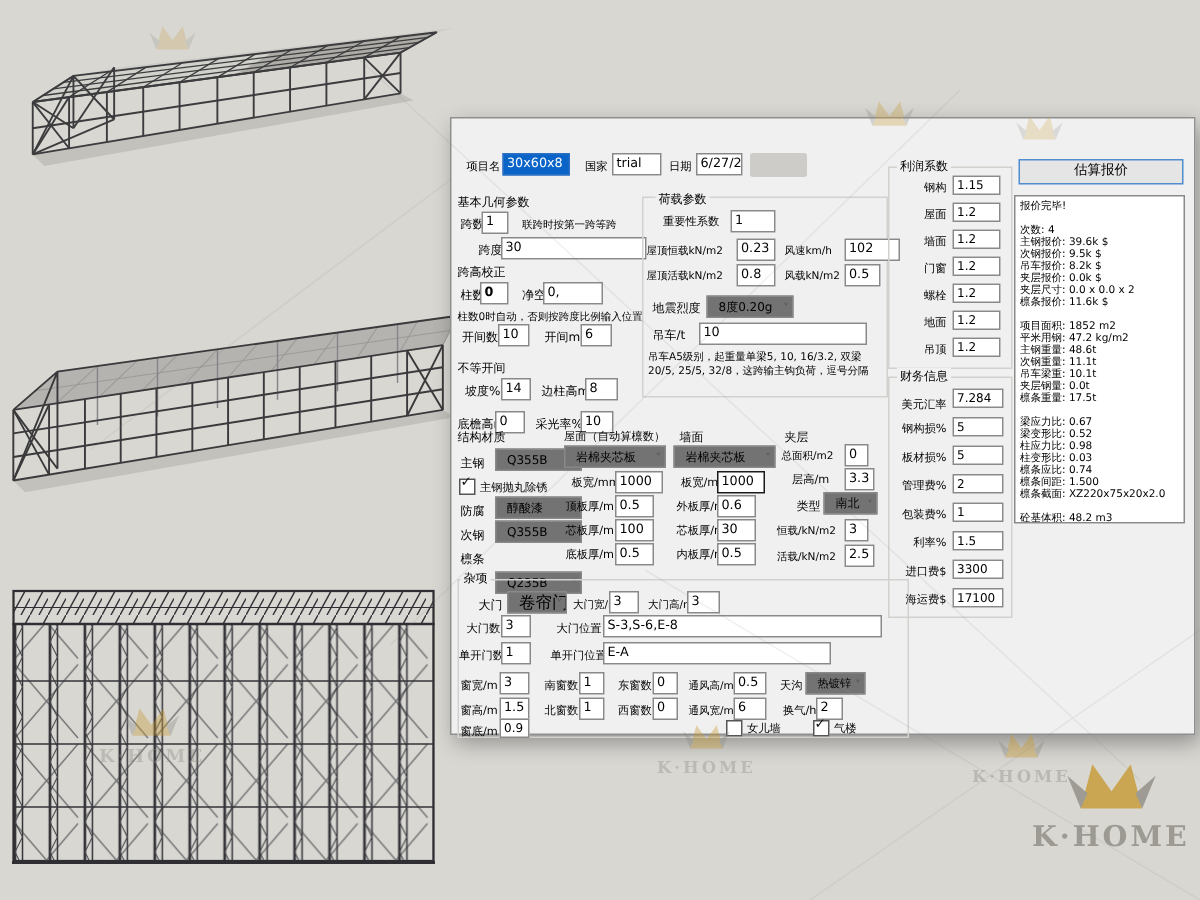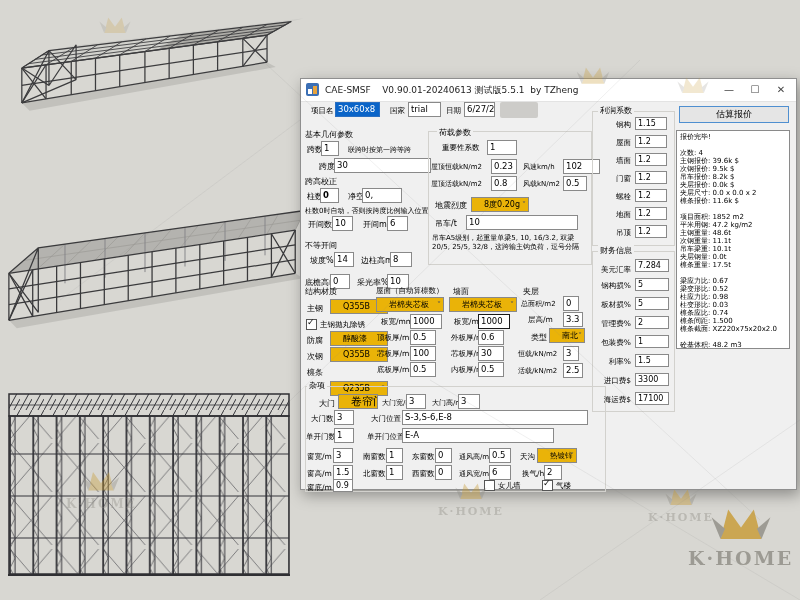--- a/index.html
+++ b/index.html
@@ -13,22 +13,22 @@
   .wbtn{position:absolute;top:0;height:22px;width:26px;text-align:center;line-height:22px;font-size:10px;color:#444;}
   .lbl{position:absolute;font-size:8px;color:#000;white-space:nowrap;}
   .s7{font-size:7px;}
   .s75{font-size:7.5px;}
   .lblr{position:absolute;font-size:7.5px;color:#000;white-space:nowrap;text-align:right;}
   .inp{position:absolute;background:#fff;border:1px solid #898989;height:15px;line-height:13px;
        font-size:8.5px;padding:0 2px;box-sizing:border-box;white-space:nowrap;overflow:hidden;color:#000;}
   .inp.hl{background:#0a64c8;color:#fff;border-color:#2a6fc2;}
   .inp.focus{border-color:#1a1a1a;}
   .inp.small{height:13px;line-height:11px;font-size:8px;}
-  .sel{position:absolute;background:#eab308;border:1px solid #898989;height:15px;line-height:13px;
-       font-size:8px;padding:0 12px 0 12px;box-sizing:border-box;white-space:nowrap;overflow:hidden;color:#000;}
+  .sel{position:absolute;background:#737373;border:1px solid #898989;height:15px;line-height:13px;
+       font-size:8px;padding:0 12px 0 7px;box-sizing:border-box;white-space:nowrap;overflow:hidden;color:#000;}
   .sel::after{content:"˅";position:absolute;right:2px;top:1px;font-size:8px;color:#555;}
   .grp{position:absolute;border:1px solid #d2d1cd;}
   .grptit{position:absolute;font-size:8px;background:#f0f0f0;padding:0 2px;white-space:nowrap;z-index:2;}
   .chk{position:absolute;display:flex;align-items:center;gap:3px;font-size:7.5px;white-space:nowrap;}
   .chk .box{width:9px;height:9px;border:1px solid #555;background:#fff;position:relative;flex:none;}
   .chk.on .box::after{content:"✓";position:absolute;left:0px;top:-3px;font-size:9px;color:#111;}
   #quoteBtn{position:absolute;left:378px;top:27px;width:110px;height:17px;background:#e5e5e5;
             border:1px solid #4f8fd0;font-size:9px;text-align:center;line-height:15px;box-sizing:border-box;}
   #results{position:absolute;left:375px;top:51px;width:114px;height:219px;background:#fff;
            border:1px solid #8a8a8a;box-sizing:border-box;overflow:hidden;}
@@ -109,31 +109,20 @@
     </defs>
     <rect x="1" y="6" width="280" height="22" fill="url(#p3hatch)" stroke="#2f2f33" stroke-width="1.5"></rect>
     <line x1="1" y1="17" x2="281" y2="17" stroke="#2f2f33" stroke-width="0.8"></line>
     <rect x="1" y="28" width="280" height="158" fill="url(#p3col)" stroke="#2f2f33" stroke-width="1.5"></rect>
     <rect x="1" y="28" width="280" height="158" fill="url(#p3x)" opacity="0.65"></rect>
     <path d="M1 66H281M1 108H281M1 150H281" stroke="#35353a" stroke-width="1"></path>
     <line x1="0" y1="187" x2="282" y2="187" stroke="#2f2f33" stroke-width="2"></line>
   </svg>
 
   <div id="win">
-    <div id="titlebar">
-      <svg style="position:absolute;left:5px;top:4px" width="13" height="13" viewBox="0 0 13 13">
-        <rect x="0" y="0" width="13" height="13" rx="2" fill="#3b6fb5"></rect>
-        <rect x="2" y="6" width="4" height="5" fill="#fff"></rect>
-        <rect x="7" y="3" width="4" height="8" fill="#e8a33d"></rect>
-      </svg>
-      <span id="title">CAE-SMSF    V0.90.01-20240613 测试版5.5.1  by TZheng</span>
-      <span class="wbtn" style="right:54px">—</span>
-      <span class="wbtn" style="right:28px">☐</span>
-      <span class="wbtn" style="right:2px">✕</span>
-    </div>
 
     <span class="lbl s75" style="left:10px;top:27px">项目名</span>
     <div class="inp hl" style="left:34px;top:23px;width:45px">30x60x8</div>
     <span class="lbl s75" style="left:89px;top:27px">国家</span>
     <div class="inp" style="left:107px;top:23px;width:33px">trial</div>
     <span class="lbl s75" style="left:145px;top:27px">日期</span>
     <div class="inp" style="left:163px;top:23px;width:31px">6/27/24</div>
     <div class="stamp" style="left:199px;top:23px;width:38px;height:16px"></div>
 
     <span class="lbl" style="left:4px;top:50px">基本几何参数</span>

